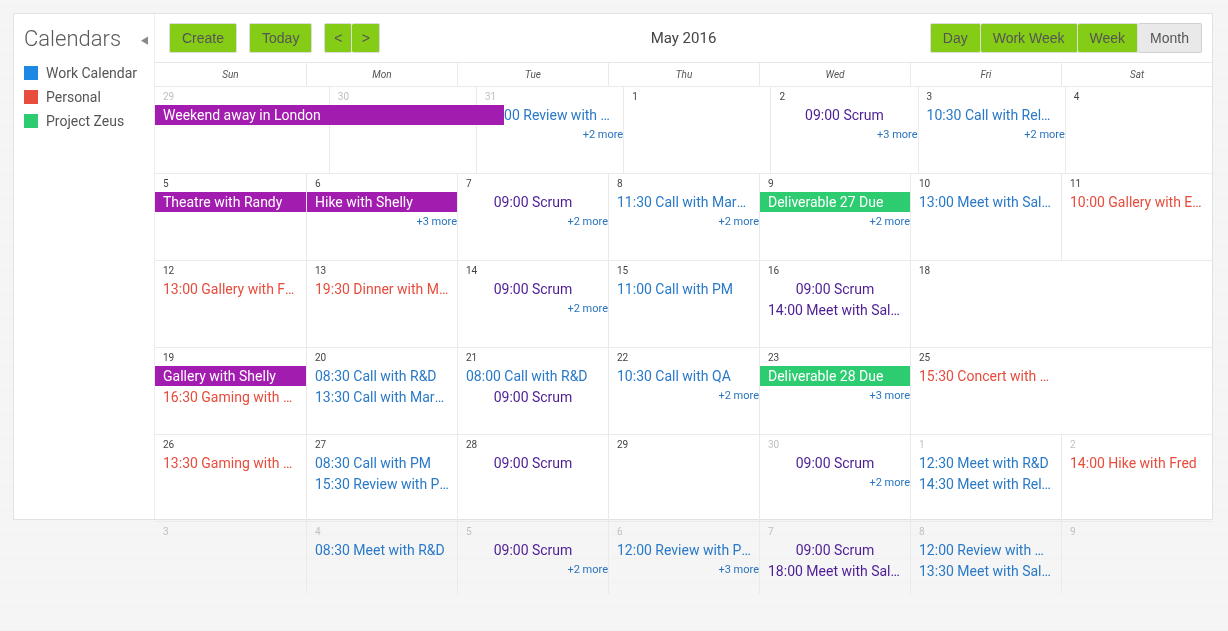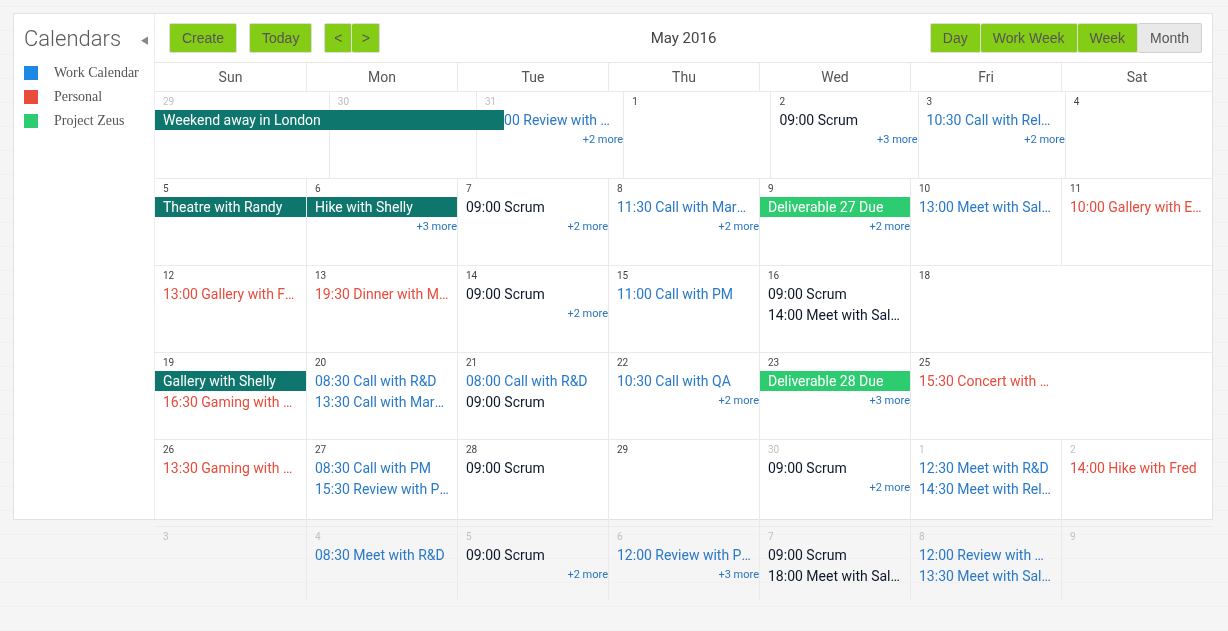--- a/index.html
+++ b/index.html
@@ -21,56 +21,56 @@
     width: 1200px;
     height: 507px;
     display: flex;
   }
   
   .sidebar { width: 140px; padding: 8px 6px 8px 8px; }
   .sidebar-header { display: flex; align-items: center; justify-content: space-between; margin: 4px 0 14px 2px; }
   .sidebar-title { font-size: 22px; color:#5a5a5a; font-weight: 300; }
   .chevron { color:#888; font-size: 14px; transform: scaleY(1.2); cursor: pointer; }
   .legend { display:flex; flex-direction:column; gap:8px; margin-left:2px; }
-  .legend-item { display:flex; align-items:center; gap:16px; cursor:pointer;font-family:Liberation Serif, serif; }
+  .legend-item { display:flex; align-items:center; gap:8px; cursor:pointer; }
   .legend-swatch { width:14px; height:14px; display:inline-block; }
   .swatch-work { background:#1e88e5; }
   .swatch-personal { background:#e74c3c; }
   .swatch-zeus { background:#2ecc71; }
   .legend-label { color:#555; }
 
   
   .main { flex:1; display:flex; flex-direction:column; border-left:1px solid #eee; }
   .toolbar { display:flex; align-items:center; gap:12px; padding:9px 10px 9px 14px; position:relative; }
   .btn { border:1px solid #dcdcdc; background:#84cc16; color:#555; padding:6px 12px; font-size:14px; cursor:pointer; border-radius:2px; }
   .btn-group { display:inline-flex; }
   .btn-group .btn + .btn { border-left:none; }
   .btn.active { background:#e9e9e9; border-color:#d0d0d0; }
   .nav-arrow { min-width:28px; text-align:center; padding:6px 8px; }
   .toolbar-title { position:absolute; left:50%; transform:translateX(-50%); color:#444; font-size:15px; }
   .toolbar-right { margin-left:auto; }
 
   
   .grid { flex:1; display:flex; flex-direction:column; border-top:1px solid #e6e6e6; }
   .dow-row { display:grid; grid-template-columns: repeat(7, 1fr); }
-  .dow { text-align:center; padding:6px 0; color:#555; border-left:1px solid #eaeaea; font-size:14px; }
+  .dow { text-align:center; padding:6px 0; color:#555; border-left:1px solid #eaeaea; font-size:10px;font-style:italic; }
   .dow:first-child { border-left:none; }
   .weeks { flex:1; display:flex; flex-direction:column; }
   .week { display:grid; grid-template-columns: repeat(7, 1fr); border-top:1px solid #eaeaea; }
   .week.h-tall { min-height:87px; }
   .week.h-short { min-height:73px; }
   .cell { border-left:1px solid #eaeaea; padding:2px 0 2px 0; overflow:hidden; display:flex; flex-direction:column; gap:1px; cursor:pointer; }
   .cell:first-child { border-left:none; }
   .daynum { padding:2px 0 2px 8px; color:#444; font-size:10px; }
   .daynum.off { color:#c0c0c0; }
   .ev { font-size:14px; padding:2px 8px; white-space:nowrap; overflow:hidden; text-overflow:ellipsis; cursor:pointer; }
   .ev-text-b { color:#2979c8; }
-  .ev-text-g { color:#0f172a; }
+  .ev-text-g { color:#4c1d95;text-align:center; }
   .ev-text-r { color:#e74c3c; }
-  .ev-fill-r { background:#0f766e; color:#fff; }
+  .ev-fill-r { background:#a21caf; color:#fff; }
   .ev-fill-g { background:#2ecc71; color:#fff; }
   .more { color:#2874be; font-size:11px; text-align:right; padding:2px 0 0 0; cursor:pointer; }
 </style>
 </head>
 <body>
 
 <div class="app">
 
   <aside class="sidebar">
     <div class="sidebar-header">

